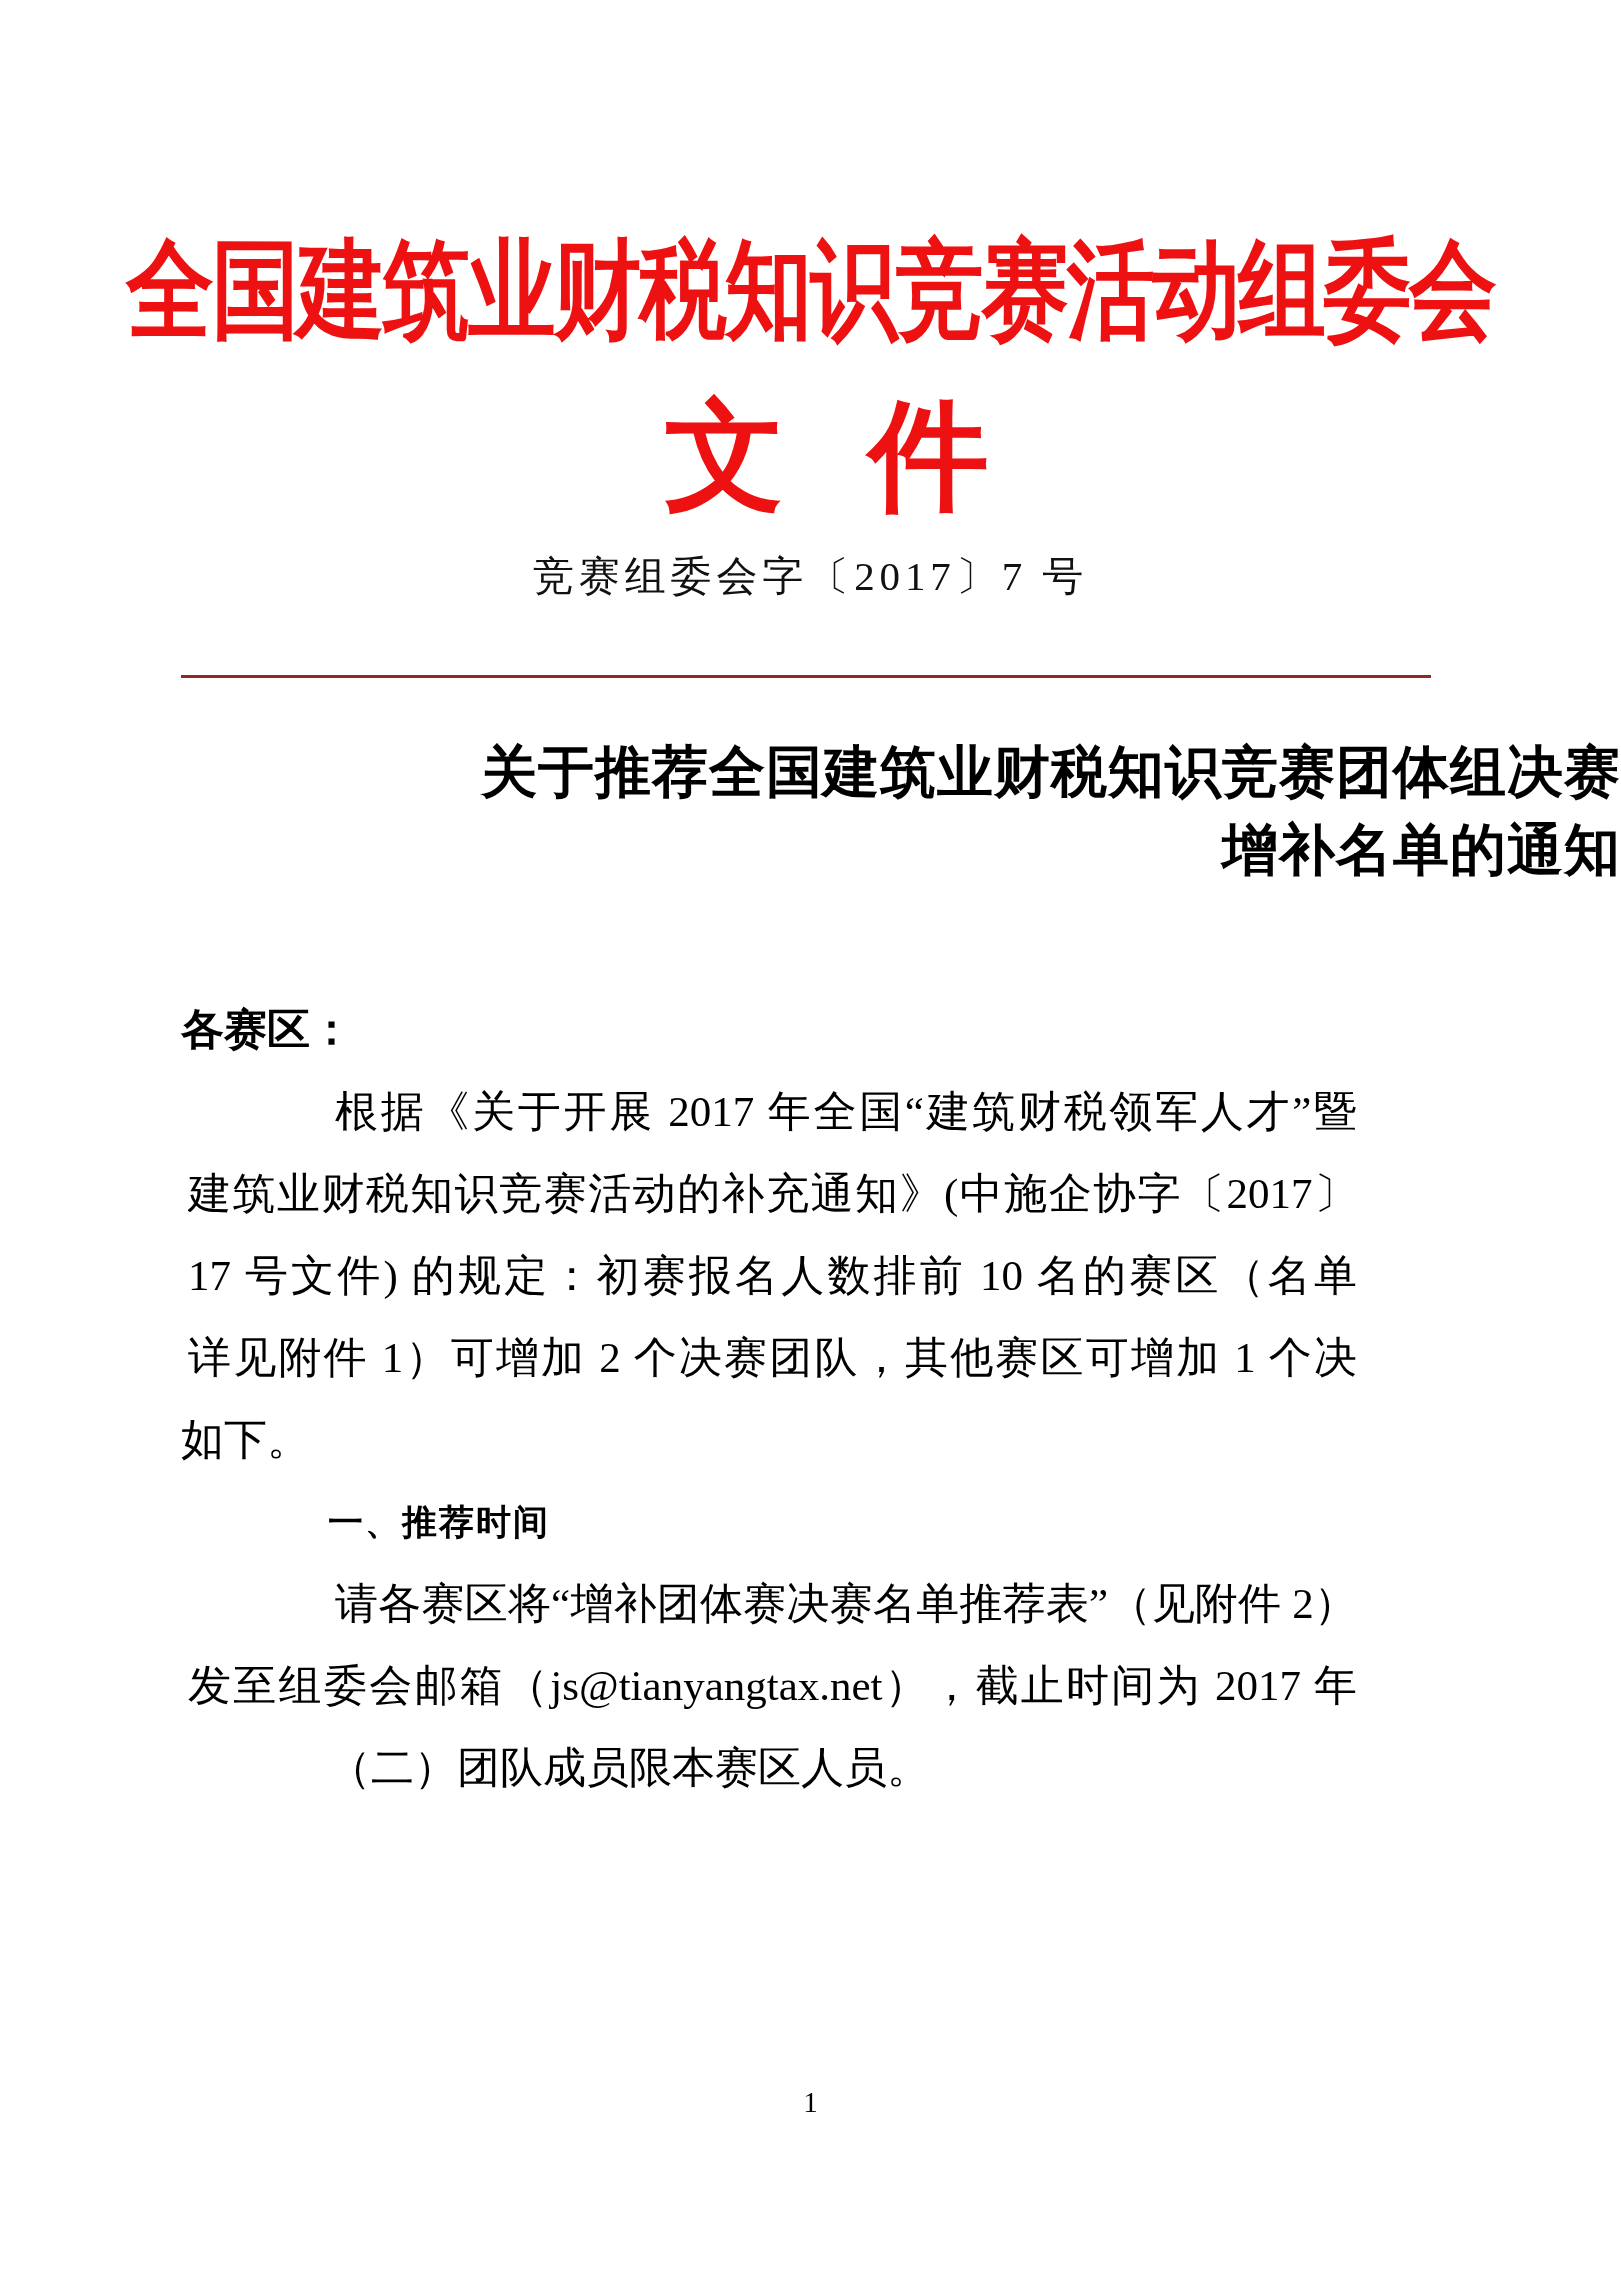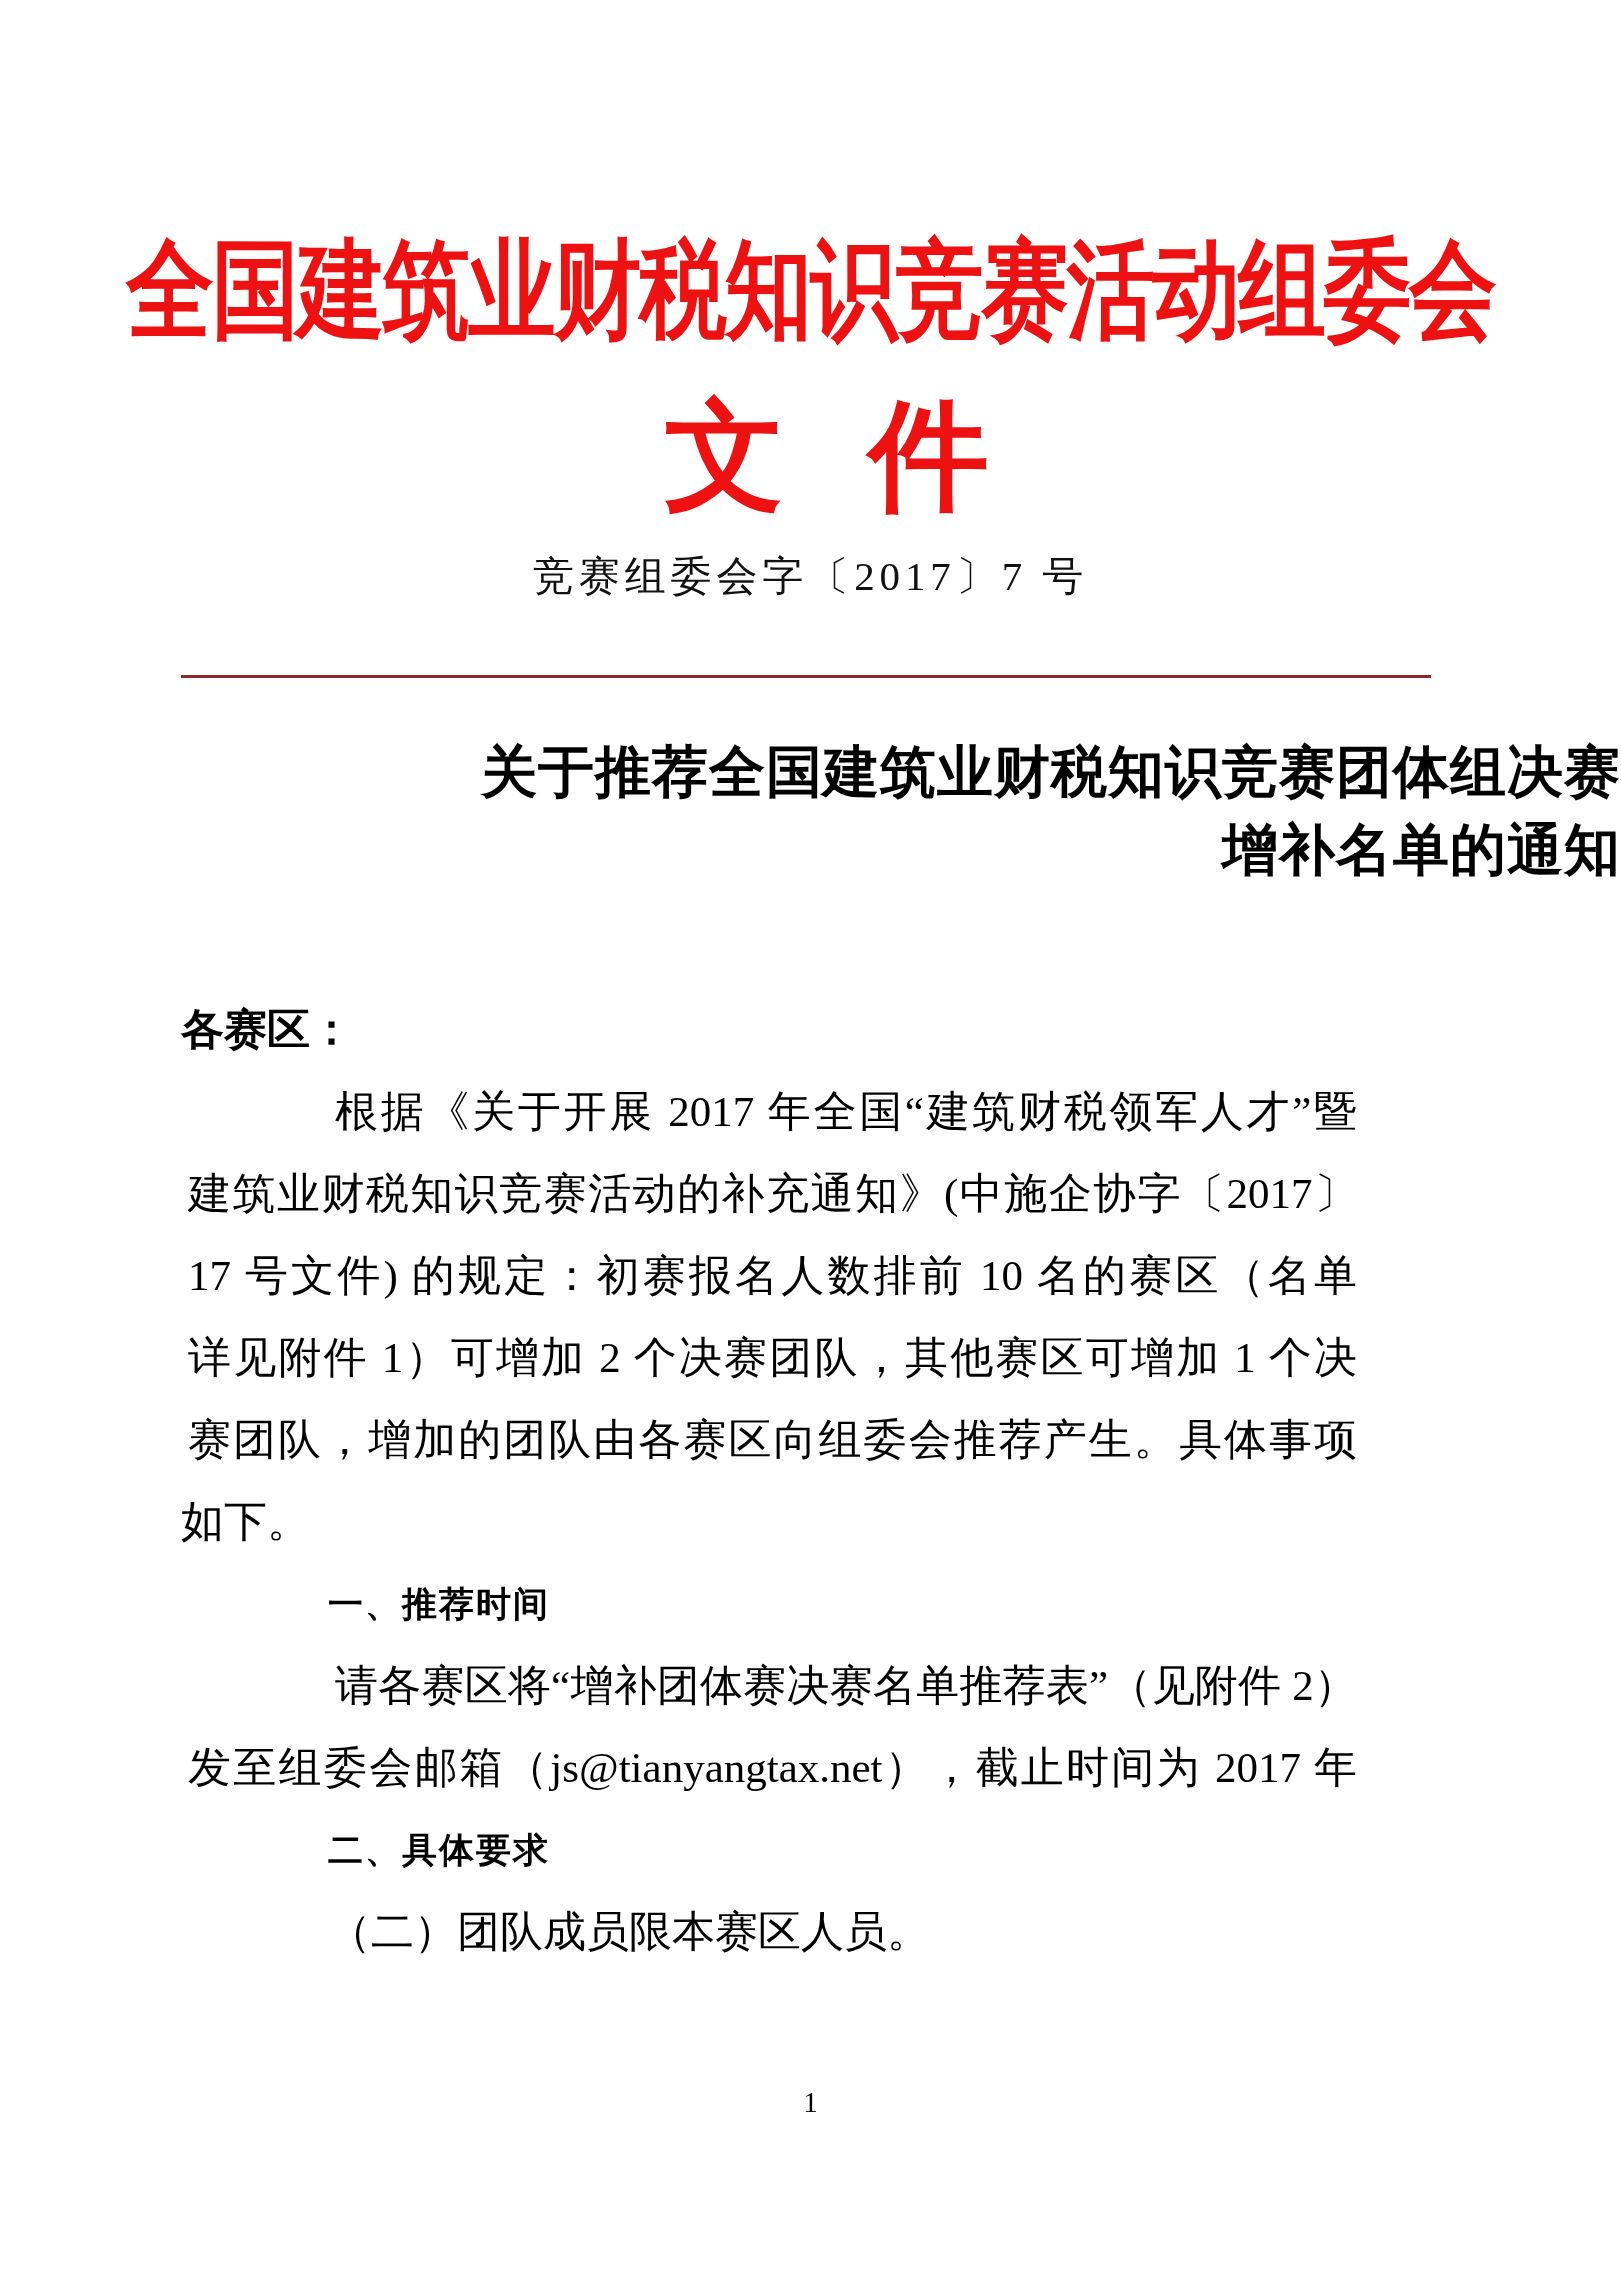--- a/index.html
+++ b/index.html
@@ -136,25 +136,23 @@
     <div>关于推荐全国建筑业财税知识竞赛团体组决赛</div>
     <div>增补名单的通知</div>
   </div>
 
   <div class="body-text">
     <div class="line bold">各赛区：</div>
     <div class="line indent just">根据《关于开展 2017 年全国“建筑财税领军人才”暨</div>
     <div class="line just">建筑业财税知识竞赛活动的补充通知》(中施企协字〔2017〕</div>
     <div class="line just">17 号文件) 的规定：初赛报名人数排前 10 名的赛区（名单</div>
     <div class="line just">详见附件 1）可增加 2 个决赛团队，其他赛区可增加 1 个决</div>
-    <div class="line just">赛团队，增加的团队由各赛区向组委会推荐产生。具体事项</div>
     <div class="line">如下。</div>
     <div class="line heading indent">一、推荐时间</div>
     <div class="line indent just">请各赛区将“增补团体赛决赛名单推荐表”（见附件 2）</div>
     <div class="line just">发至组委会邮箱（js@tianyangtax.net），截止时间为 2017 年</div>
-    <div class="line heading indent">二、具体要求</div>
     <div class="line indent">（二）团队成员限本赛区人员。</div>
   </div>
 
   <div class="page-number">1</div>
 
 </div>
 
 
 </body></html>

